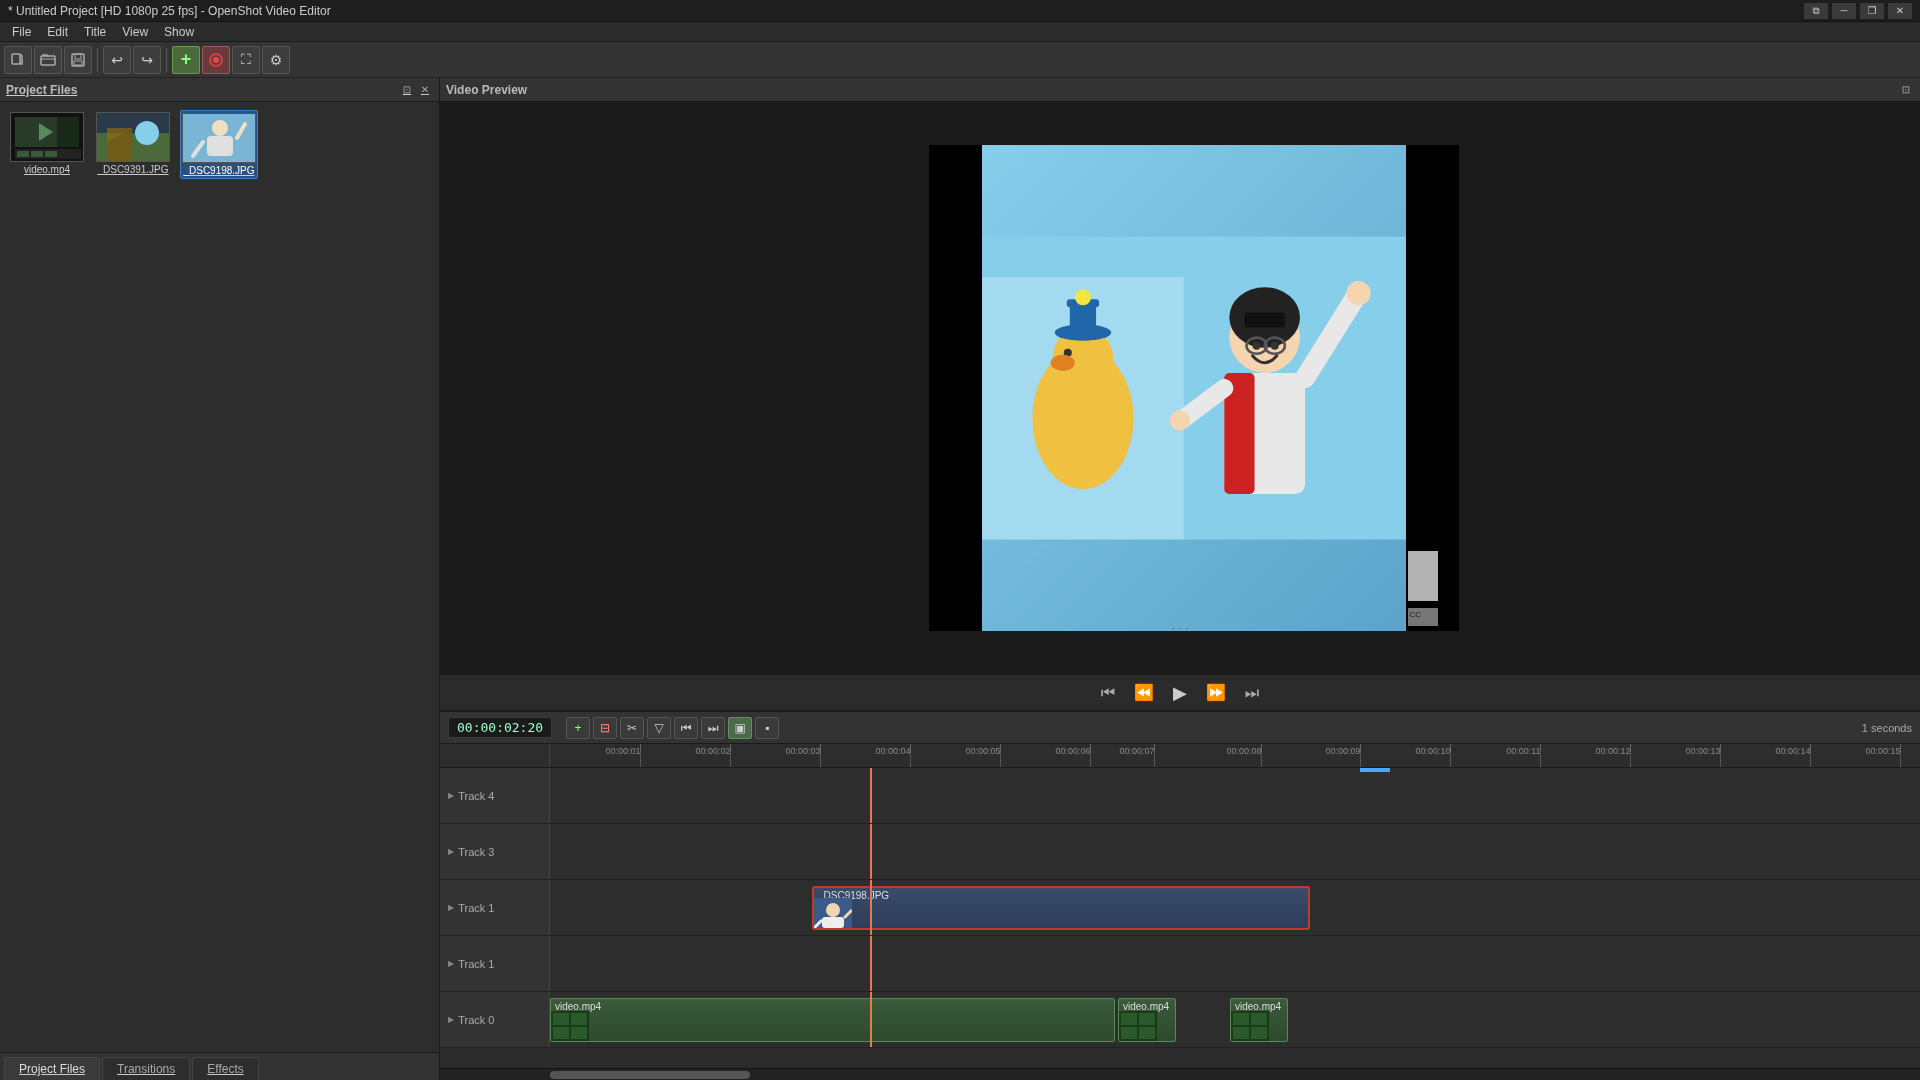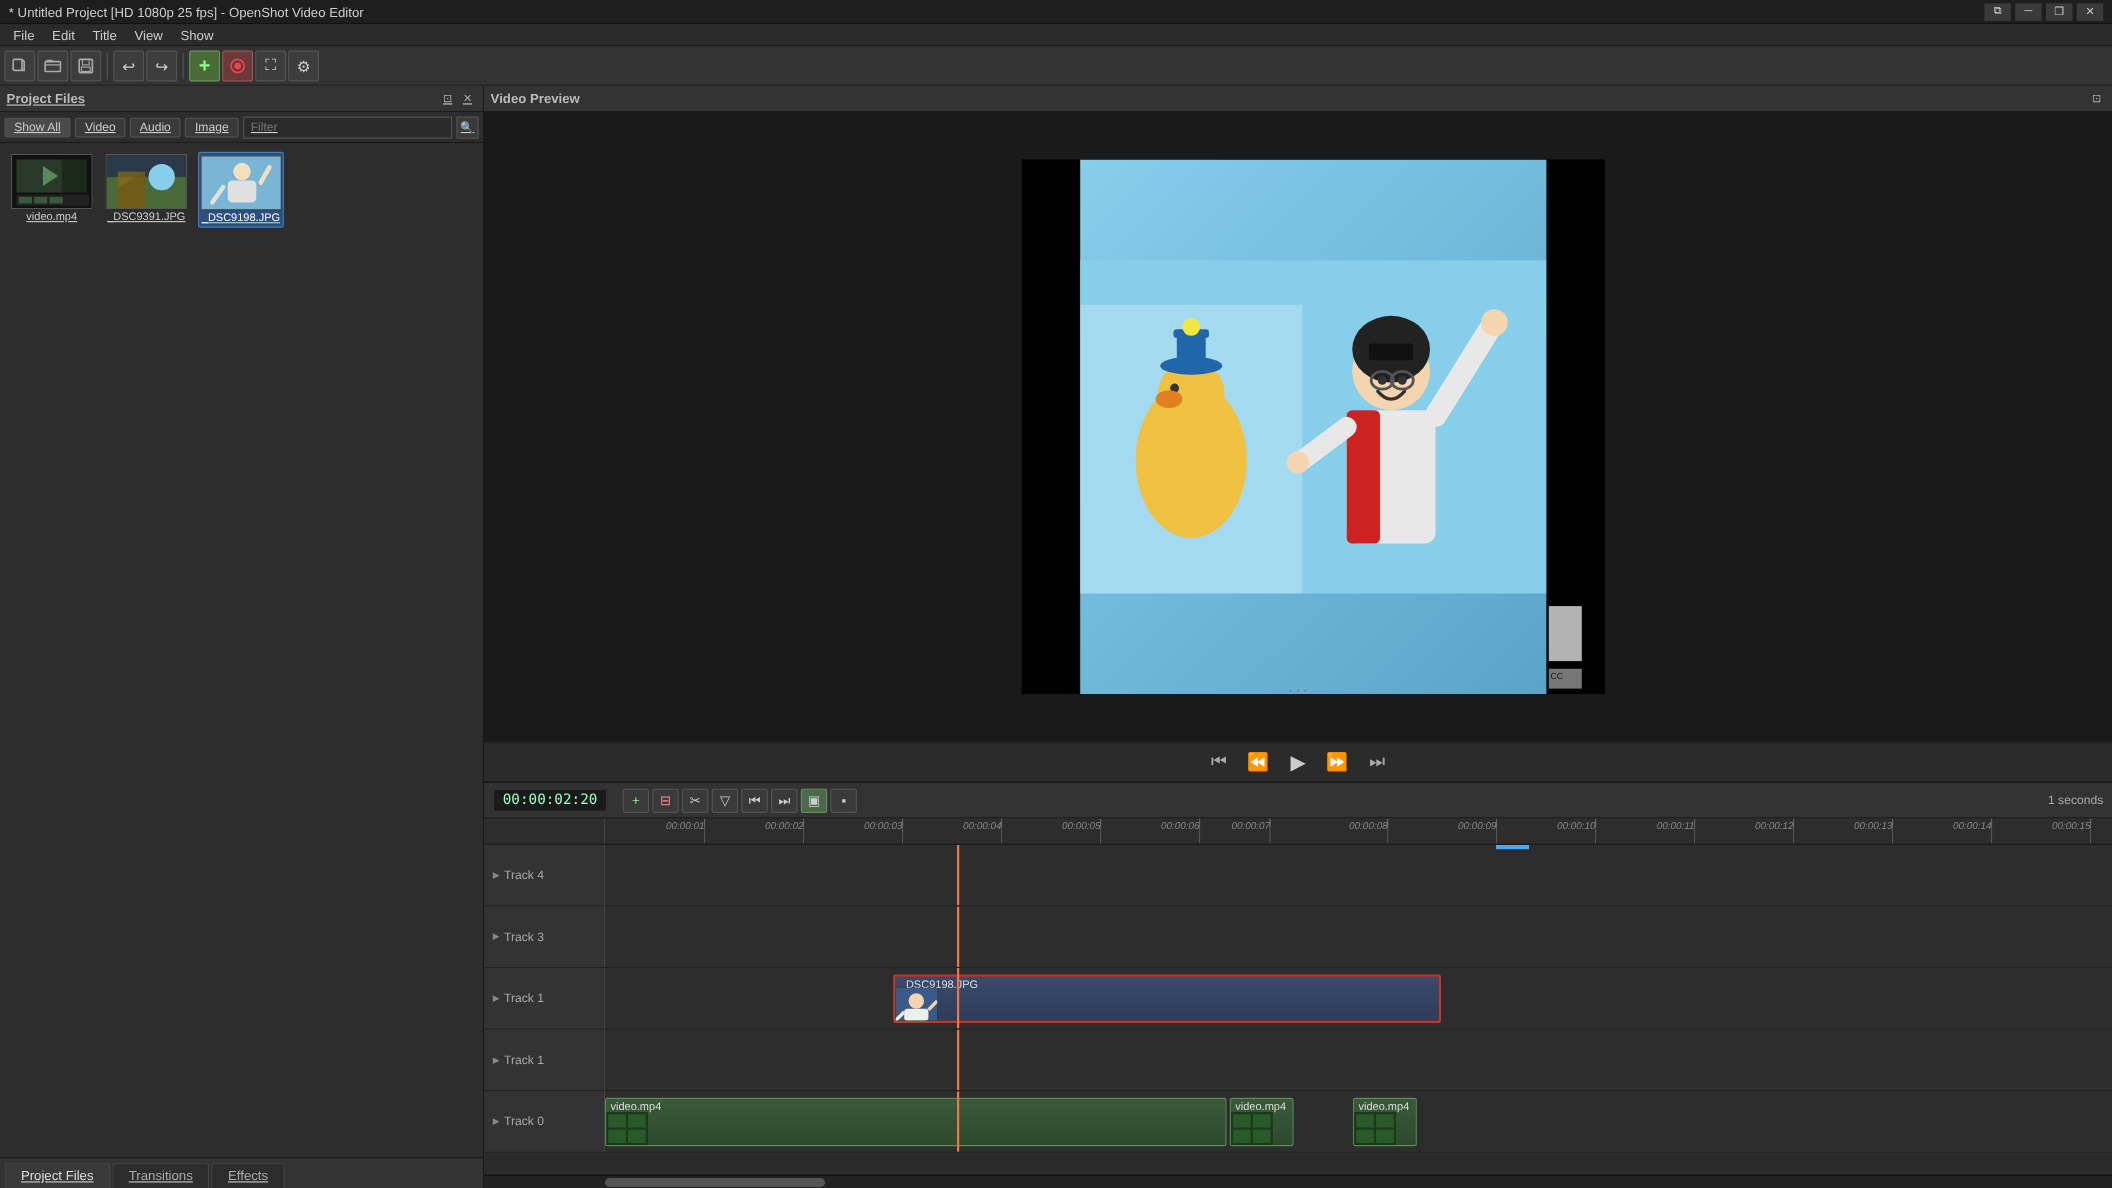--- a/index.html
+++ b/index.html
@@ -327,21 +327,20 @@
     .timeline-zoom { color: #aaa; font-size: 11px; }
 
     #timeline-ruler {
       height: 24px;
       background: #2d2d2d;
       border-bottom: 1px solid #1a1a1a;
       position: relative;
       overflow: hidden;
       display: flex;
       align-items: flex-end;
-      font-style: italic;
     }
     .ruler-track-label {
       width: 110px;
       min-width: 110px;
       background: #2d2d2d;
       border-right: 1px solid #444;
       height: 100%;
     }
     .ruler-marks {
       flex: 1;
@@ -546,28 +545,20 @@
   <div id="left-panel">
 
     <div class="panel-header">
       <span class="panel-title">Project Files</span>
       <div class="panel-controls">
         <button class="panel-btn">⊡</button>
         <button class="panel-btn">✕</button>
       </div>
     </div>
 
-    <div id="filter-bar">
-      <button class="filter-tab active">Show All</button>
-      <button class="filter-tab">Video</button>
-      <button class="filter-tab">Audio</button>
-      <button class="filter-tab">Image</button>
-      <input id="filter-input" type="text" placeholder="Filter" style="">
-      <button class="filter-search-btn">🔍</button>
-    </div>
 
     <div id="files-content">
 
       <div class="file-item">
         <div class="file-thumb" style="background:#1a1a1a;">
           <svg width="74" height="50" viewBox="0 0 74 50">
             <rect width="74" height="50" fill="#111"></rect>
             <rect x="4" y="4" width="42" height="30" fill="#2a3a2a"></rect>
             <rect x="46" y="4" width="22" height="30" fill="#1a2a1a"></rect>
             <polygon points="28,10 28,28 42,19" fill="#5a8a5a"></polygon>

